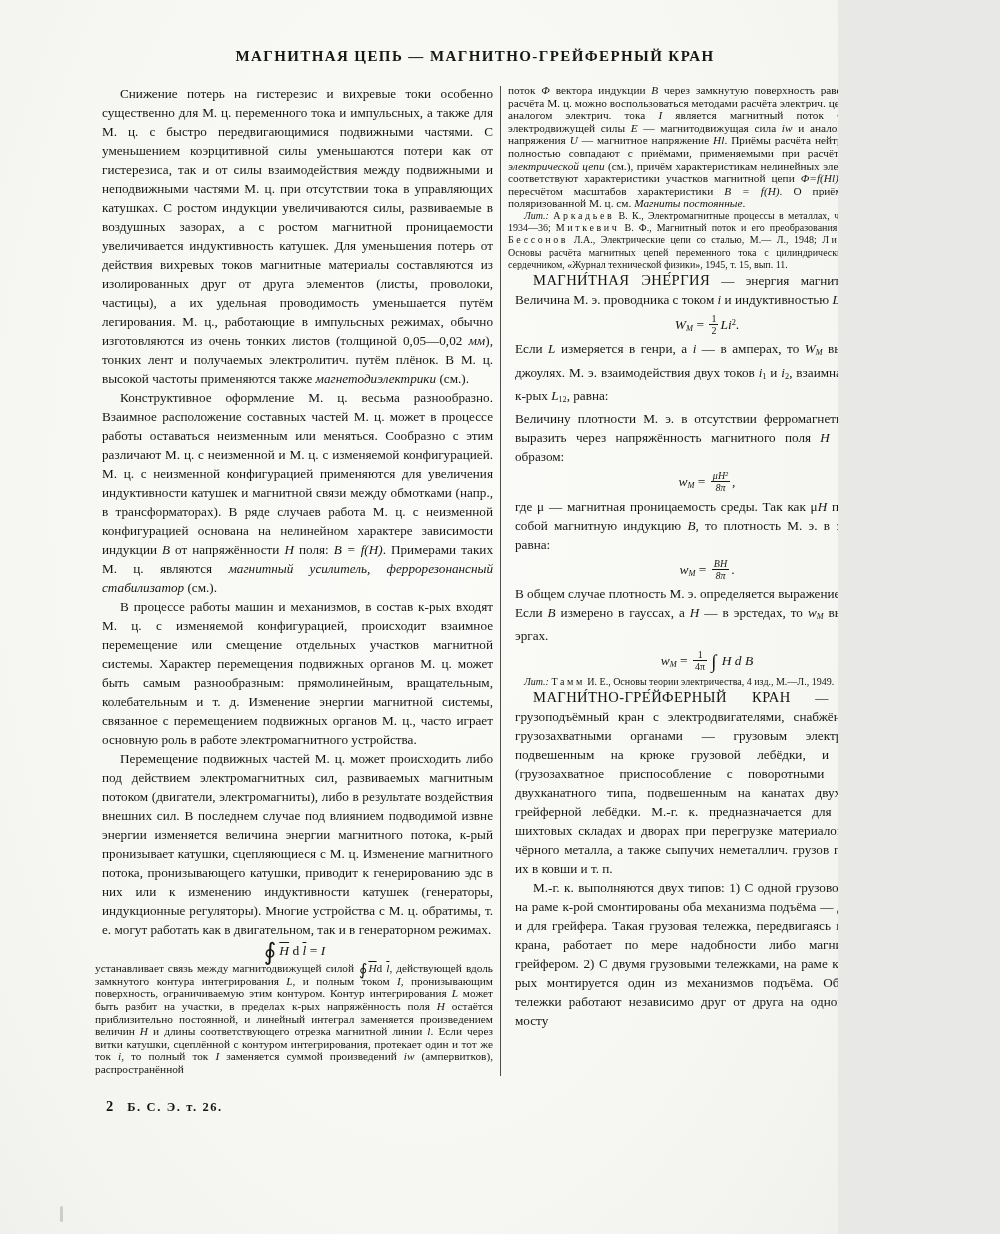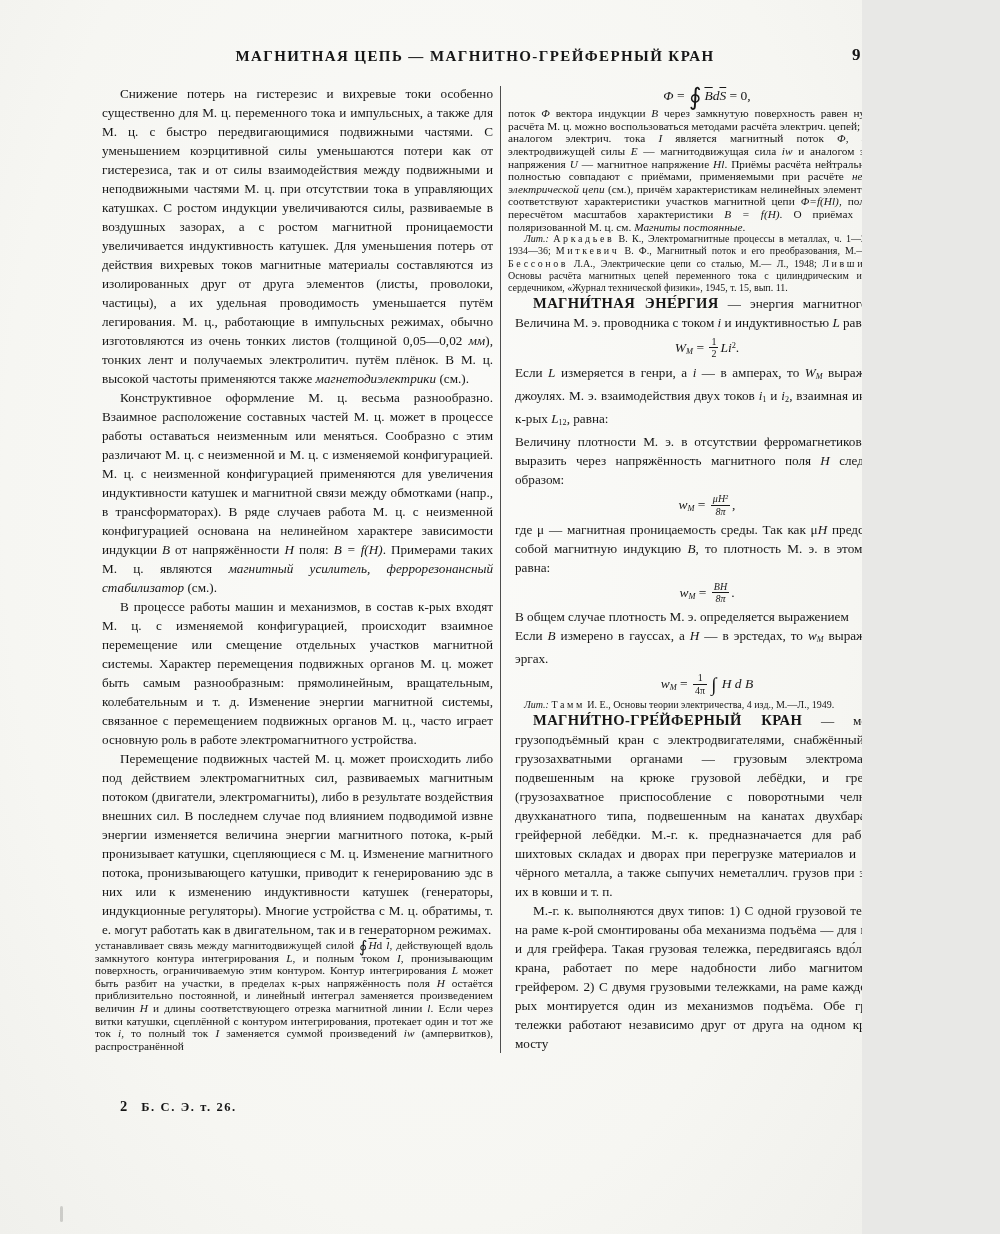--- a/index.html
+++ b/index.html
@@ -4,21 +4,20 @@
 <style>
   html,body{margin:0;padding:0;background:#e8e8e6;}
   .page{
     position:relative;
     width:838px;height:1234px;
     background:#f8f8f5;
     background-image:radial-gradient(ellipse at 50% 40%, #fbfbf9 0%, #f6f6f2 70%, #f0f0ec 100%);
     font-family:"Liberation Serif","DejaVu Serif",serif;
     color:#161616;
     overflow:hidden;
-    padding-left:24px;
   }
   .header{
     position:absolute;top:48px;left:95px;width:760px;
     text-align:center;font-weight:bold;font-size:15px;letter-spacing:1.4px;
     white-space:nowrap;
   }
   .pagenum{
     position:absolute;top:45px;left:852px;
     font-weight:bold;font-size:17px;
   }
@@ -31,56 +30,56 @@
   
   .p{font-size:13.2px;line-height:19px;text-align:justify;text-indent:18px;margin-left:7px;}
   .pc{text-indent:0;}
   .small{font-size:11.3px;line-height:12.6px;text-align:justify;text-indent:16px;}
   .smallc{text-indent:0;}
   .lit{font-size:10px;line-height:12.2px;text-align:justify;text-indent:16px;}
   .formula{position:relative;text-align:center;padding:4px 0 3px;font-size:13.5px;line-height:1.2;}
   .formula .eqnum{position:absolute;right:2px;top:50%;transform:translateY(-50%);font-size:13px;}
   .it{font-style:italic;}
   .ls{letter-spacing:2.6px;}
-  .hd{font-weight:bold;font-size:14.6px;letter-spacing:0.4px;}
+  .hd{font-weight:normal;font-size:14.6px;letter-spacing:0.4px;}
   .sub{font-size:62%;vertical-align:-0.28em;}
   .sup{font-size:62%;vertical-align:0.5em;}
   .over{text-decoration:overline;}
   .big{font-size:24px;font-style:normal;line-height:0;vertical-align:-5px;margin:0 3px 0 1px;}
   .ibig{font-size:16px;line-height:0;vertical-align:-3px;margin:0 1px;}
   .intg{font-size:19px;line-height:0;vertical-align:-3px;margin:0 2px;}
   .frac{display:inline-block;text-align:center;vertical-align:-0.55em;font-size:10px;line-height:1.12;margin:0 2px;}
   .frac span{display:block;padding:0 2px;}
   .frac .den{border-top:1px solid #161616;}
-  .footer{position:absolute;top:1098px;left:120px;font-size:12.5px;}
+  .footer{position:absolute;top:1098px;left:106px;font-size:12.5px;}
   .footer .sheet{font-weight:bold;font-size:14.5px;margin-right:14px;}
   .footer .edition{font-weight:bold;letter-spacing:1.6px;}
   .artifact{position:absolute;background:#8a8a86;opacity:0.30;border-radius:2px;filter:blur(0.4px);}
 </style>
 </head>
 <body>
 
 <div class="page">
 
   <div class="header">
     <span>МАГНИТНАЯ ЦЕПЬ — МАГНИТНО-ГРЕЙФЕРНЫЙ КРАН</span>
   </div>
   <div class="pagenum">9</div>
 
   <div class="columns">
     <div class="col">
         <div class="p">Снижение потерь на гистерезис и вихревые токи особенно существенно для М. ц. переменного тока и импульсных, а также для М. ц. с быстро передвигающимися подвижными частями. С уменьшением коэрцитивной силы уменьшаются потери как от гистерезиса, так и от силы взаимодействия между подвижными и неподвижными частями М. ц. при отсутствии тока в управляющих катушках. С ростом индукции увеличиваются силы, развиваемые в воздушных зазорах, а с ростом магнитной проницаемости увеличивается индуктивность катушек. Для уменьшения потерь от действия вихревых токов магнитные материалы составляются из изолированных друг от друга элементов (листы, проволоки, частицы), а их удельная проводимость уменьшается путём легирования. М. ц., работающие в импульсных режимах, обычно изготовляются из очень тонких листов (толщиной 0,05—0,02 <span class="it">мм</span>), тонких лент и получаемых электролитич. путём плёнок. В М. ц. высокой частоты применяются также <span class="it">магнетодиэлектрики</span> (см.).</div>
         <div class="p">Конструктивное оформление М. ц. весьма разнообразно. Взаимное расположение составных частей М. ц. может в процессе работы оставаться неизменным или меняться. Сообразно с этим различают М. ц. с неизменной и М. ц. с изменяемой конфигурацией. М. ц. с неизменной конфигурацией применяются для увеличения индуктивности катушек и магнитной связи между обмотками (напр., в трансформаторах). В ряде случаев работа М. ц. с неизменной конфигурацией основана на нелинейном характере зависимости индукции <span class="it">B</span> от напряжённости <span class="it">H</span> поля: <span class="it">B = f(H)</span>. Примерами таких М. ц. являются <span class="it">магнитный усилитель, феррорезонансный стабилизатор</span> (см.).</div>
         <div class="p">В процессе работы машин и механизмов, в состав к-рых входят М. ц. с изменяемой конфигурацией, происходит взаимное перемещение или смещение отдельных участков магнитной системы. Характер перемещения подвижных органов М. ц. может быть самым разнообразным: прямолинейным, вращательным, колебательным и т. д. Изменение энергии магнитной системы, связанное с перемещением подвижных органов М. ц., часто играет основную роль в работе электромагнитного устройства.</div>
         <div class="p">Перемещение подвижных частей М. ц. может происходить либо под действием электромагнитных сил, развиваемых магнитным потоком (двигатели, электромагниты), либо в результате воздействия внешних сил. В последнем случае под влиянием подводимой извне энергии изменяется величина энергии магнитного потока, к-рый пронизывает катушки, сцепляющиеся с М. ц. Изменение магнитного потока, пронизывающего катушки, приводит к генерированию эдс в них или к изменению индуктивности катушек (генераторы, индукционные регуляторы). Многие устройства с М. ц. обратимы, т. е. могут работать как в двигательном, так и в генераторном режимах.</div>
+        <div class="formula"><span class="big">∮</span><span class="it over">H</span> d <span class="it over">l</span> = <span class="it">I</span></div>
         <div class="small smallc">устанавливает связь между магнитодвижущей силой <span class="ibig">∮</span><span class="it over">H</span><span>d</span> <span class="it over">l</span>, действующей вдоль замкнутого контура интегрирования <span class="it">L</span>, и полным током <span class="it">I</span>, пронизывающим поверхность, ограничиваемую этим контуром. Контур интегрирования <span class="it">L</span> может быть разбит на участки, в пределах к-рых напряжённость поля <span class="it">H</span> остаётся приблизительно постоянной, и линейный интеграл заменяется произведением величин <span class="it">H</span> и длины соответствующего отрезка магнитной линии <span class="it">l</span>. Если через витки катушки, сцеплённой с контуром интегрирования, протекает один и тот же ток <span class="it">i</span>, то полный ток <span class="it">I</span> заменяется суммой произведений <span class="it">iw</span> (ампервитков), распространённой</div>
       </div>
     <div class="divider"></div>
     <div class="col">
-        <div class="formula"><span class="it">Φ</span> = <span class="big">∮</span><span class="it over">B</span><span class="it">d</span><span class="it over">S</span> = 0,</div>
         <div class="small smallc">поток <span class="it">Φ</span> вектора индукции <span class="it">B</span> через замкнутую поверхность равен нулю. Для расчёта М. ц. можно воспользоваться методами расчёта электрич. цепей; при этом аналогом электрич. тока <span class="it">I</span> является магнитный поток <span class="it">Φ</span>, аналогом электродвижущей силы <span class="it">E</span> — магнитодвижущая сила <span class="it">iw</span>  и аналогом электрич. напряжения <span class="it">U</span> — магнитное напряжение <span class="it">Hl</span>. Приёмы расчёта нейтральной М. ц. полностью совпадают с приёмами, применяемыми при расчёте <span class="it">нелинейной электрической цепи</span> (см.), причём характеристикам нелинейных элементов <span class="it">I=f(U)</span> соответствуют характеристики участков магнитной цепи <span class="it">Φ=f(Hl)</span>, получаемые пересчётом масштабов характеристики <span class="it">B = f(H)</span>. О приёмах расчётов поляризованной М. ц. см. <span class="it">Магниты постоянные</span>.</div>
         <div class="lit"><span class="it">Лит.:</span>  <span class="ls">Аркадьев</span> В. К., Электромагнитные процессы в металлах, ч. 1—2, М.—Л., 1934—36; <span class="ls">Миткевич</span> В. Ф., Магнитный поток и его преобразования, М.—Л., 1946; <span class="ls">Бессонов</span> Л.А., Электрические цепи со сталью, М.— Л., 1948; <span class="ls">Лившиц</span>  Н. А., Основы расчёта магнитных цепей переменного тока с цилиндрическим и плоским сердечником, «Журнал технической физики», 1945, т. 15, вып. 11.</div>
         <div class="p"><span class="hd">МАГНИ́ТНАЯ ЭНЕ́РГИЯ</span> — энергия магнитного поля. Величина М. э. проводника с током <span class="it">i</span> и индуктивностью <span class="it">L</span>  равна:</div>
         <div class="formula"><span class="it">W</span><span class="it sub">M</span> = <span class="frac"><span class="num">1</span><span class="den">2</span></span><span class="it">Li</span><span class="sup">2</span>.<span class="eqnum">(1)</span></div>
         <div class="p pc">Если <span class="it">L</span> измеряется в генри, а <span class="it">i</span> — в  амперах,  то  <span class="it">W</span><span class="it sub">M</span> выражается в джоулях. М. э. взаимодействия двух токов <span class="it">i</span><span class="sub">1</span>  и <span class="it">i</span><span class="sub">2</span>, взаимная индукция к-рых <span class="it">L</span><span class="sub">12</span>, равна:</div>
         <div class="p pc">Величину плотности М. э. в отсутствии ферромагнетиков можно выразить через напряжённость магнитного поля <span class="it">H</span>  следующим образом:</div>
         <div class="formula"><span class="it">w</span><span class="it sub">M</span> = <span class="frac it"><span class="num">μH²</span><span class="den">8π</span></span>,<span class="eqnum">(3)</span></div>
         <div class="p pc">где μ — магнитная проницаемость среды. Так  как μ<span class="it">H</span> представляет  собой  магнитную  индукцию <span class="it">B</span>, то плотность  М. э.  в  этом  случае  равна:</div>
         <div class="formula"><span class="it">w</span><span class="it sub">M</span> = <span class="frac it"><span class="num">BH</span><span class="den">8π</span></span>.<span class="eqnum">(4)</span></div>
         <div class="p pc">В общем случае плотность М. э. определяется выражением</div>

